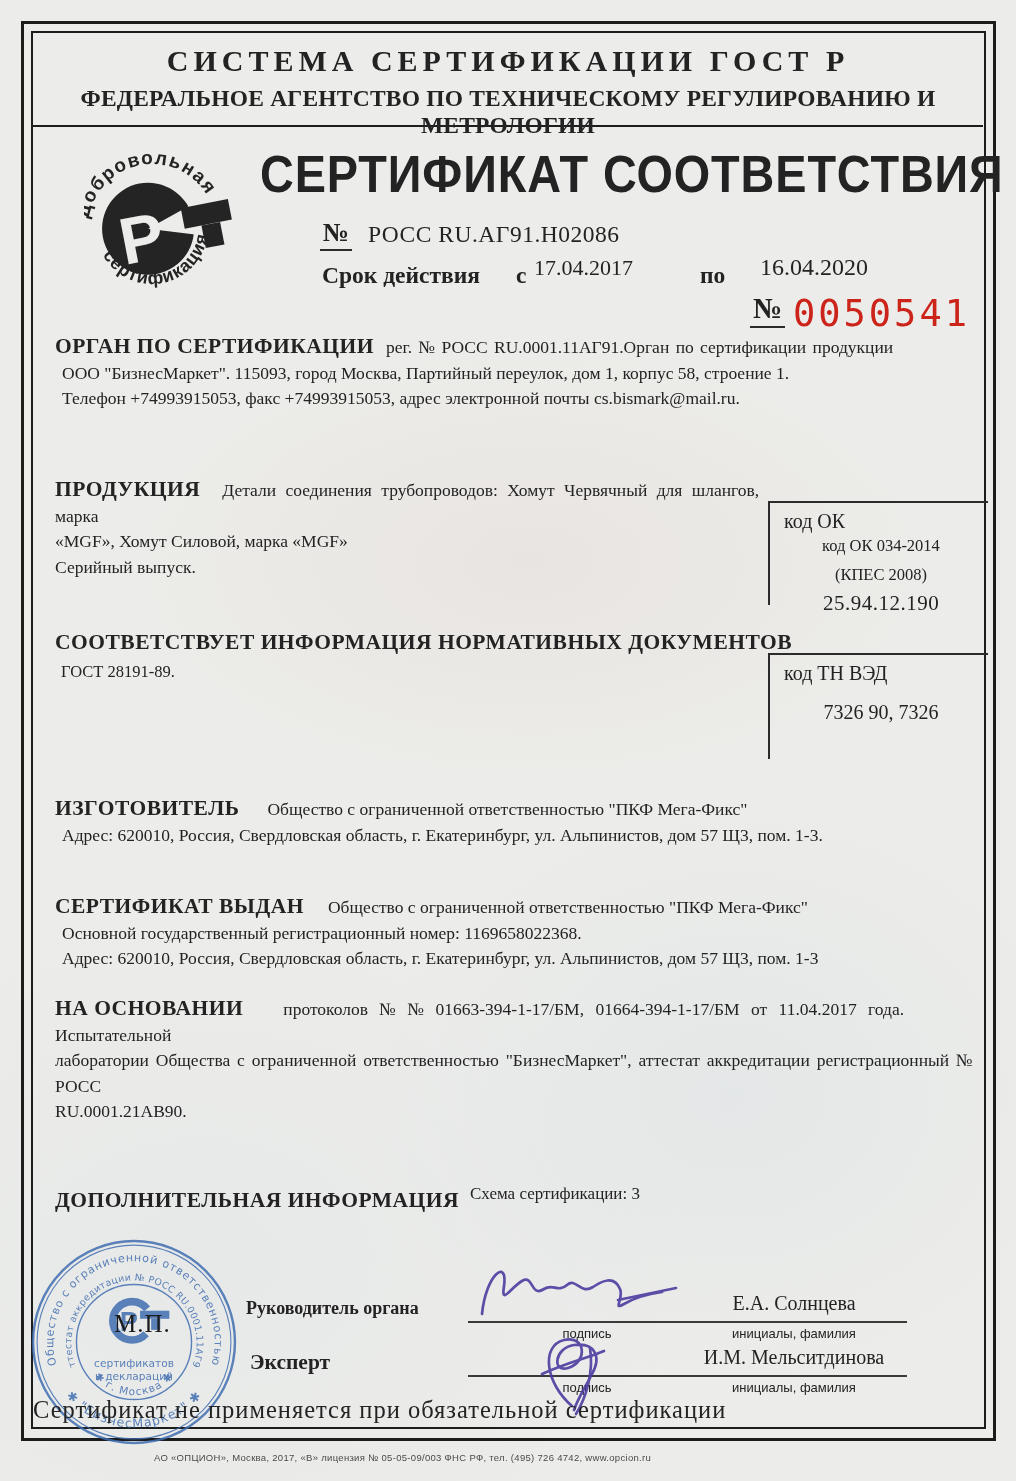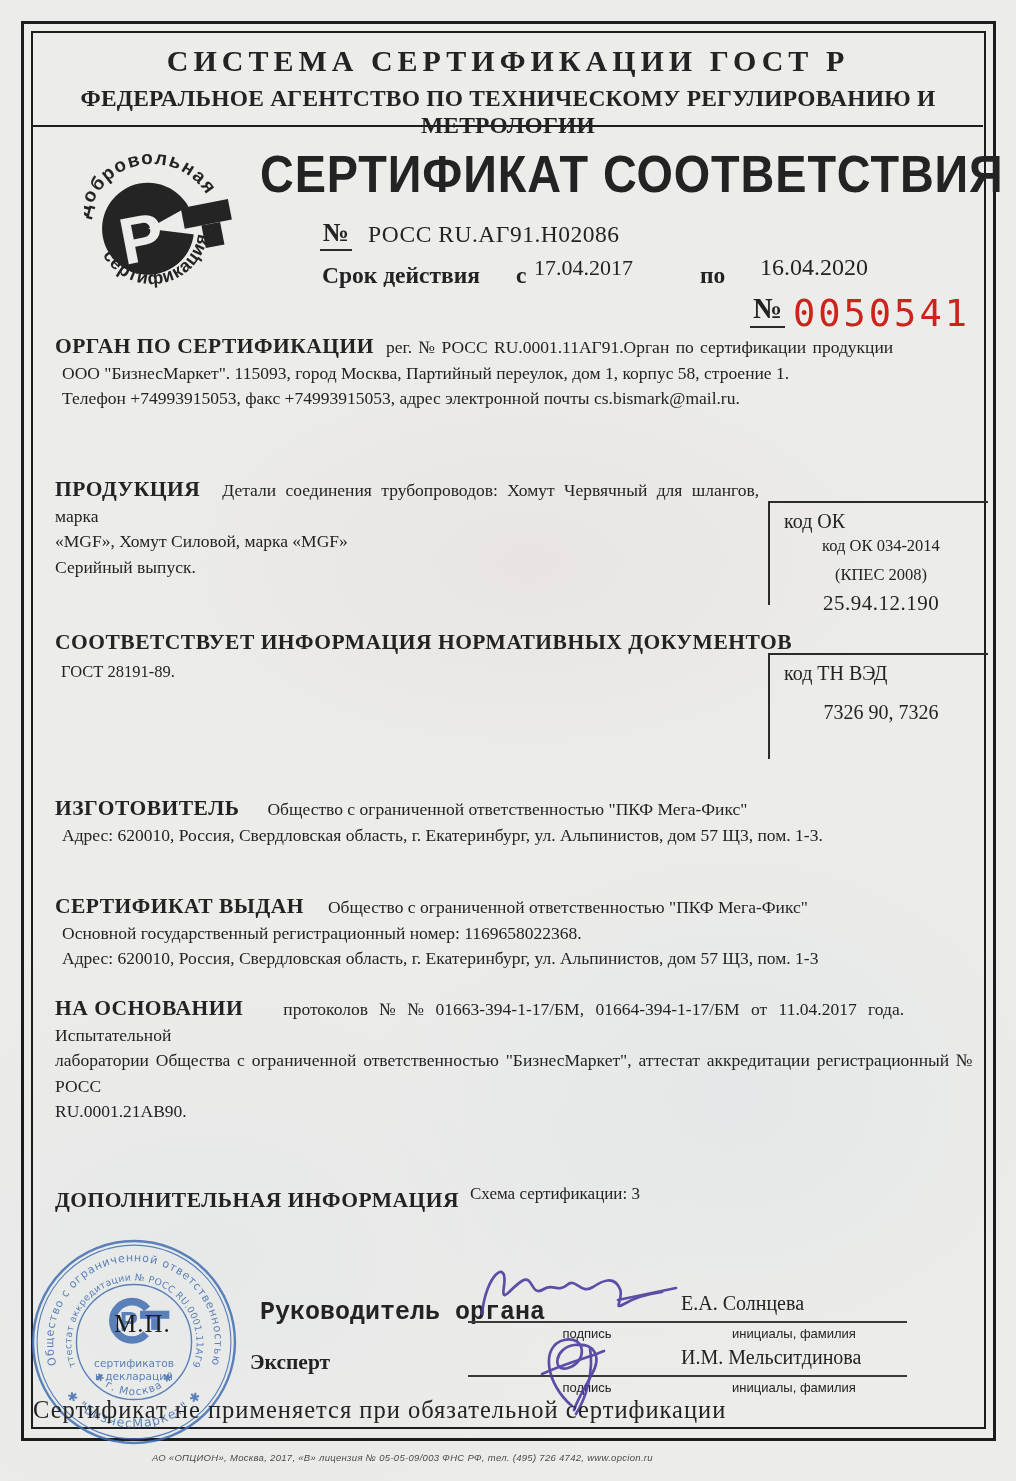--- a/index.html
+++ b/index.html
@@ -56,40 +56,40 @@
   
   .code-box{border-top:2px solid #2b2b2b;border-left:2px solid #2b2b2b;padding:7px 10px 0 14px;}
   .box-ok{left:768px;top:501px;width:220px;height:104px;}
   .box-tnved{left:768px;top:653px;width:220px;height:106px;}
   .code-box .lbl{font-size:20px;}
   .box-ok .c1{font-size:16.5px;text-align:center;margin-top:3px;}
   .box-ok .c2{font-size:16.5px;text-align:center;margin-top:9px;}
   .box-ok .c3{font-size:21px;text-align:center;margin-top:6px;letter-spacing:0.5px;}
   .box-tnved .c1{font-size:20px;text-align:center;margin-top:16px;}
   
-  .role-head{left:260px;top:1298px;font-size:25px;font-weight:bold;font-family:Liberation Mono, monospace;}
+  .role-head{left:246px;top:1298px;font-size:18px;font-weight:bold;}
   .role-expert{left:250px;top:1350px;font-size:21.5px;font-weight:bold;}
   .sigline{height:2px;background:#3a3a3a;}
   .sl1{left:468px;top:1321px;width:238px;}
   .sl2{left:468px;top:1375px;width:238px;}
   .nl1{left:681px;top:1321px;width:226px;}
   .nl2{left:681px;top:1375px;width:226px;}
   .caption{font-family:"Liberation Sans","DejaVu Sans",sans-serif;font-size:13px;text-align:center;}
   .cap-p1{left:468px;top:1326px;width:238px;}
   .cap-p2{left:468px;top:1380px;width:238px;}
   .cap-n1{left:681px;top:1326px;width:226px;}
   .cap-n2{left:681px;top:1380px;width:226px;}
-  .name{font-size:20px;}
+  .name{font-size:20px;text-align:center;}
   .name1{left:681px;top:1292px;width:226px;}
   .name2{left:681px;top:1346px;width:226px;}
   .mp-mark{left:114px;top:1310px;font-size:25px;letter-spacing:1px;color:#1b1b1b;}
   
   .foot-note{left:33px;top:1396px;width:950px;text-align:left;font-size:24.5px;letter-spacing:1px;}
   .imprint{left:0;top:1452px;width:805px;text-align:center;font-family:"Liberation Sans","DejaVu Sans",sans-serif;
-    font-size:9.5px;color:#4a4a4a;letter-spacing:0.3px;font-style:italic;}
+    font-size:9.5px;color:#4a4a4a;letter-spacing:0.3px;}
   
   .logo-svg{left:84px;top:148px;width:172px;height:156px;}
   .stamp-svg{left:28px;top:1236px;width:212px;height:212px;opacity:0.84;}
   .sig-svg{left:452px;top:1248px;width:300px;height:168px;}
 </style>
 </head>
 <body>
 
 <div class="page">
 

